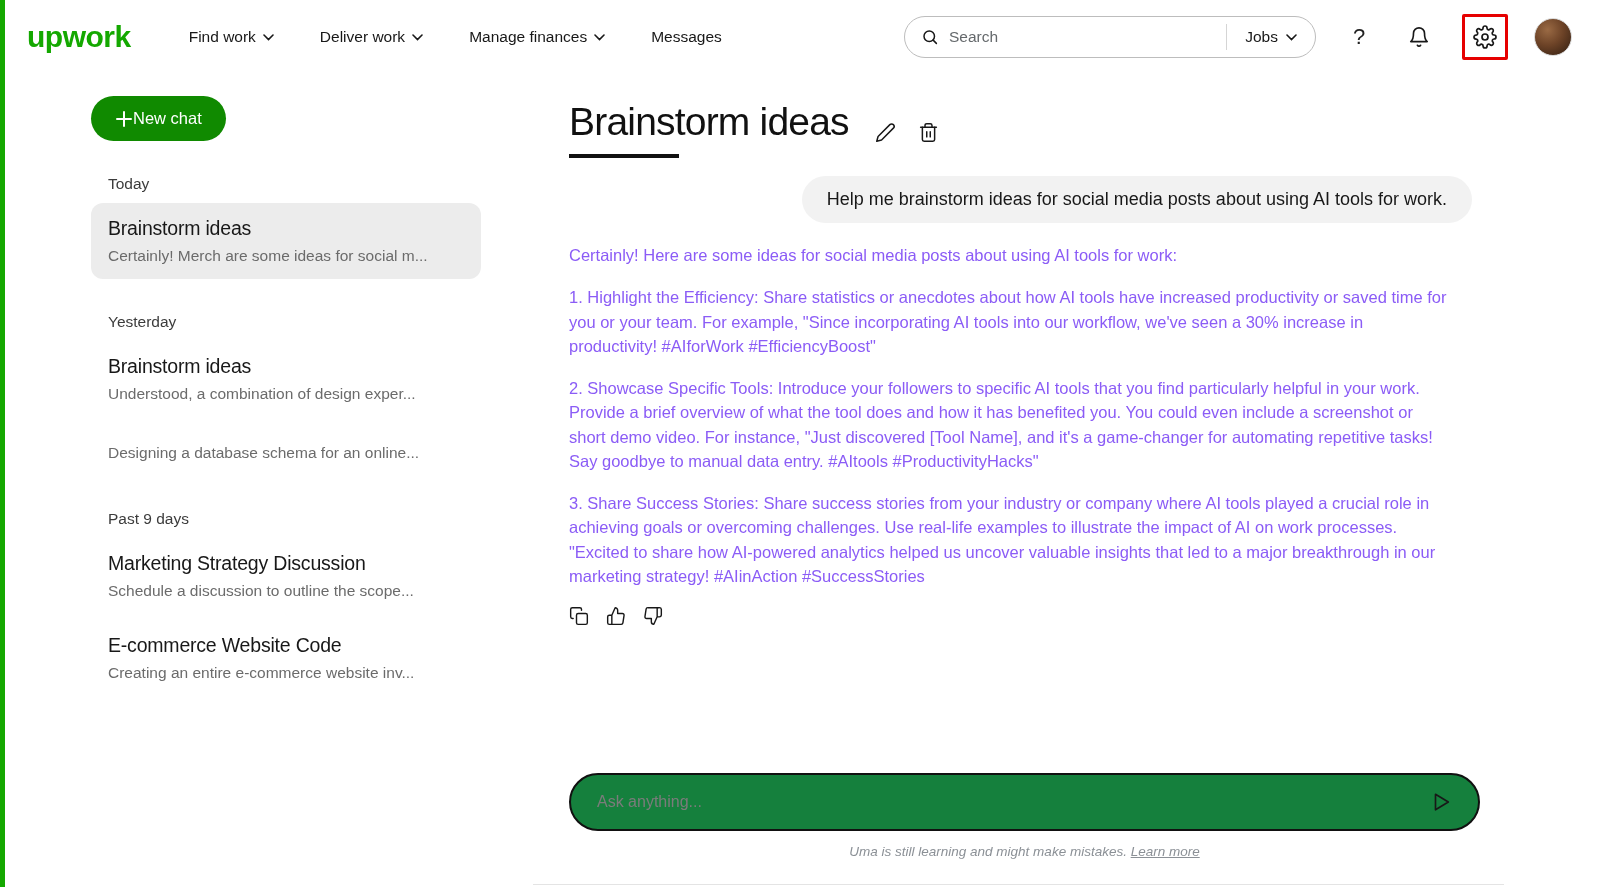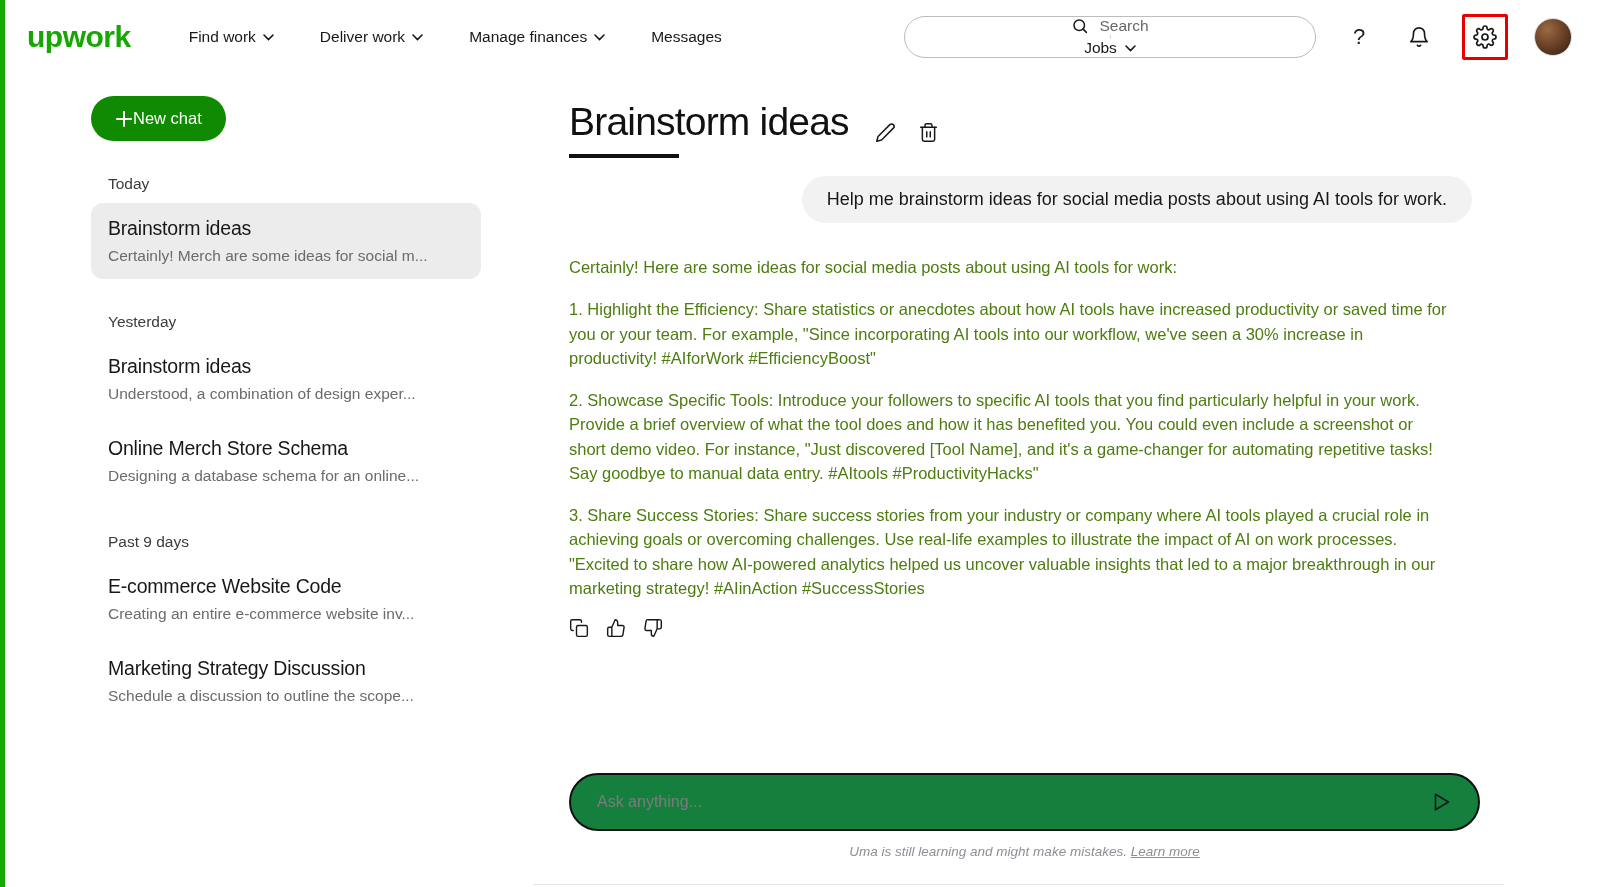--- a/index.html
+++ b/index.html
@@ -8,21 +8,21 @@
   .screen { position:relative; width:1600px; height:887px; background:#fff; overflow:hidden; }
   .left-strip { position:absolute; left:0; top:0; width:5px; height:100%; background:#14a800; }
 
   
   .topbar { position:absolute; left:5px; top:0; right:0; height:68px; display:flex; align-items:center; padding:6px 28px 0 22px; background:#fff; }
   .logo { color:#14a800; font-size:30px; font-weight:700; letter-spacing:-0.5px; line-height:1; }
   .topnav { display:flex; align-items:center; gap:46px; margin-left:58px; }
   .nav-item { display:flex; align-items:center; gap:7px; font-size:15.5px; color:#181818; cursor:pointer; }
   .chev svg { display:block; }
   .topbar-right { margin-left:auto; display:flex; align-items:center; gap:26px; }
-  .search-pill { display:flex; align-items:center; width:412px; height:42px; border:1px solid #bdbdbd; border-radius:22px; background:#fff; overflow:hidden;flex-direction:column; }
+  .search-pill { display:flex; align-items:center; width:412px; height:42px; border:1px solid #bdbdbd; border-radius:22px; background:#fff; overflow:hidden; }
   .search-left { display:flex; align-items:center; gap:10px; padding:0 16px; flex:1; }
   .search-placeholder { color:#65696c; font-size:15.5px; }
   .search-divider { width:1px; height:26px; background:#d5d5d5; }
   .search-scope { display:flex; align-items:center; gap:8px; padding:0 18px; font-size:15.5px; color:#181818; cursor:pointer; }
   .icon-btn { display:flex; align-items:center; justify-content:center; width:34px; height:34px; cursor:pointer; }
   .help-glyph { font-size:22px; color:#222; font-weight:400; }
   .gear-highlight { border:3px solid #e60000; border-radius:2px; padding:5px; display:flex; align-items:center; justify-content:center; }
   .avatar { width:38px; height:38px; border-radius:50%; background:radial-gradient(circle at 35% 30%, #9a6a44 0%, #6d4327 45%, #2e1c10 100%); border:1px solid #d9d9d9; cursor:pointer; }
 
   
@@ -42,21 +42,21 @@
   
   .title-row { display:flex; align-items:center; gap:26px; }
   .page-title { font-size:39px; font-weight:500; letter-spacing:-0.8px; color:#111; }
   .title-icons { display:flex; align-items:center; gap:22px; padding-top:6px; }
   .title-underline { width:110px; height:4px; background:#111; margin-top:10px; }
 
   .thread { margin-top:18px; }
   .user-row { display:flex; justify-content:flex-end; margin-top:12px; }
   .user-bubble { background:#f2f2f2; border-radius:26px; padding:13px 25px; font-size:18px; color:#181818; }
 
-  .assistant { margin-top:32px; font-size:16.5px; line-height:1.47; color:#4d7c0f; max-width:880px; }
+  .assistant { margin-top:20px; font-size:16.5px; line-height:1.47; color:#8b5cf6; max-width:880px; }
   .assistant p { margin-bottom:18px; }
   .assistant b { font-weight:400; }
 
   .action-row { display:flex; align-items:center; gap:17px; margin-top:10px; }
   .action-icon { cursor:pointer; display:flex; }
 
   .composer { position:absolute; left:36px; right:120px; bottom:56px; height:58px; border:2px solid #111; border-radius:30px; display:flex; align-items:center; padding:0 26px; background:#15803d; }
   .composer-input { flex:1; border:none; outline:none; font-size:16px; color:#181818; font-family:inherit; background:transparent; }
   .composer-input::placeholder { color:#7b7b7b; }
   .send-btn { cursor:pointer; display:flex; align-items:center; }
@@ -176,34 +176,33 @@
         </div>
       </div>
 
       <div class="section">
         <div class="section-title">Yesterday</div>
         <div class="chat-item">
           <div class="chat-item-title">Brainstorm ideas</div>
           <div class="chat-item-preview">Understood, a combination of design exper...</div>
         </div>
         <div class="chat-item">
-          <div class="chat-item-title">Online Merch Store Schema</div>
           <div class="chat-item-preview">Designing a database schema for an online...</div>
         </div>
       </div>
 
       <div class="section">
         <div class="section-title">Past 9 days</div>
         <div class="chat-item">
+          <div class="chat-item-title">Marketing Strategy Discussion</div>
+          <div class="chat-item-preview">Schedule a discussion to outline the scope...</div>
+        </div>
+        <div class="chat-item">
           <div class="chat-item-title">E-commerce Website Code</div>
           <div class="chat-item-preview">Creating an entire e-commerce website inv...</div>
-        </div>
-        <div class="chat-item">
-          <div class="chat-item-title">Marketing Strategy Discussion</div>
-          <div class="chat-item-preview">Schedule a discussion to outline the scope...</div>
         </div>
       </div>
     </aside>
 
     <main class="main">
       <div class="title-row">
         <div>
           <div class="page-title">Brainstorm ideas</div>
           <div class="title-underline"></div>
         </div>

